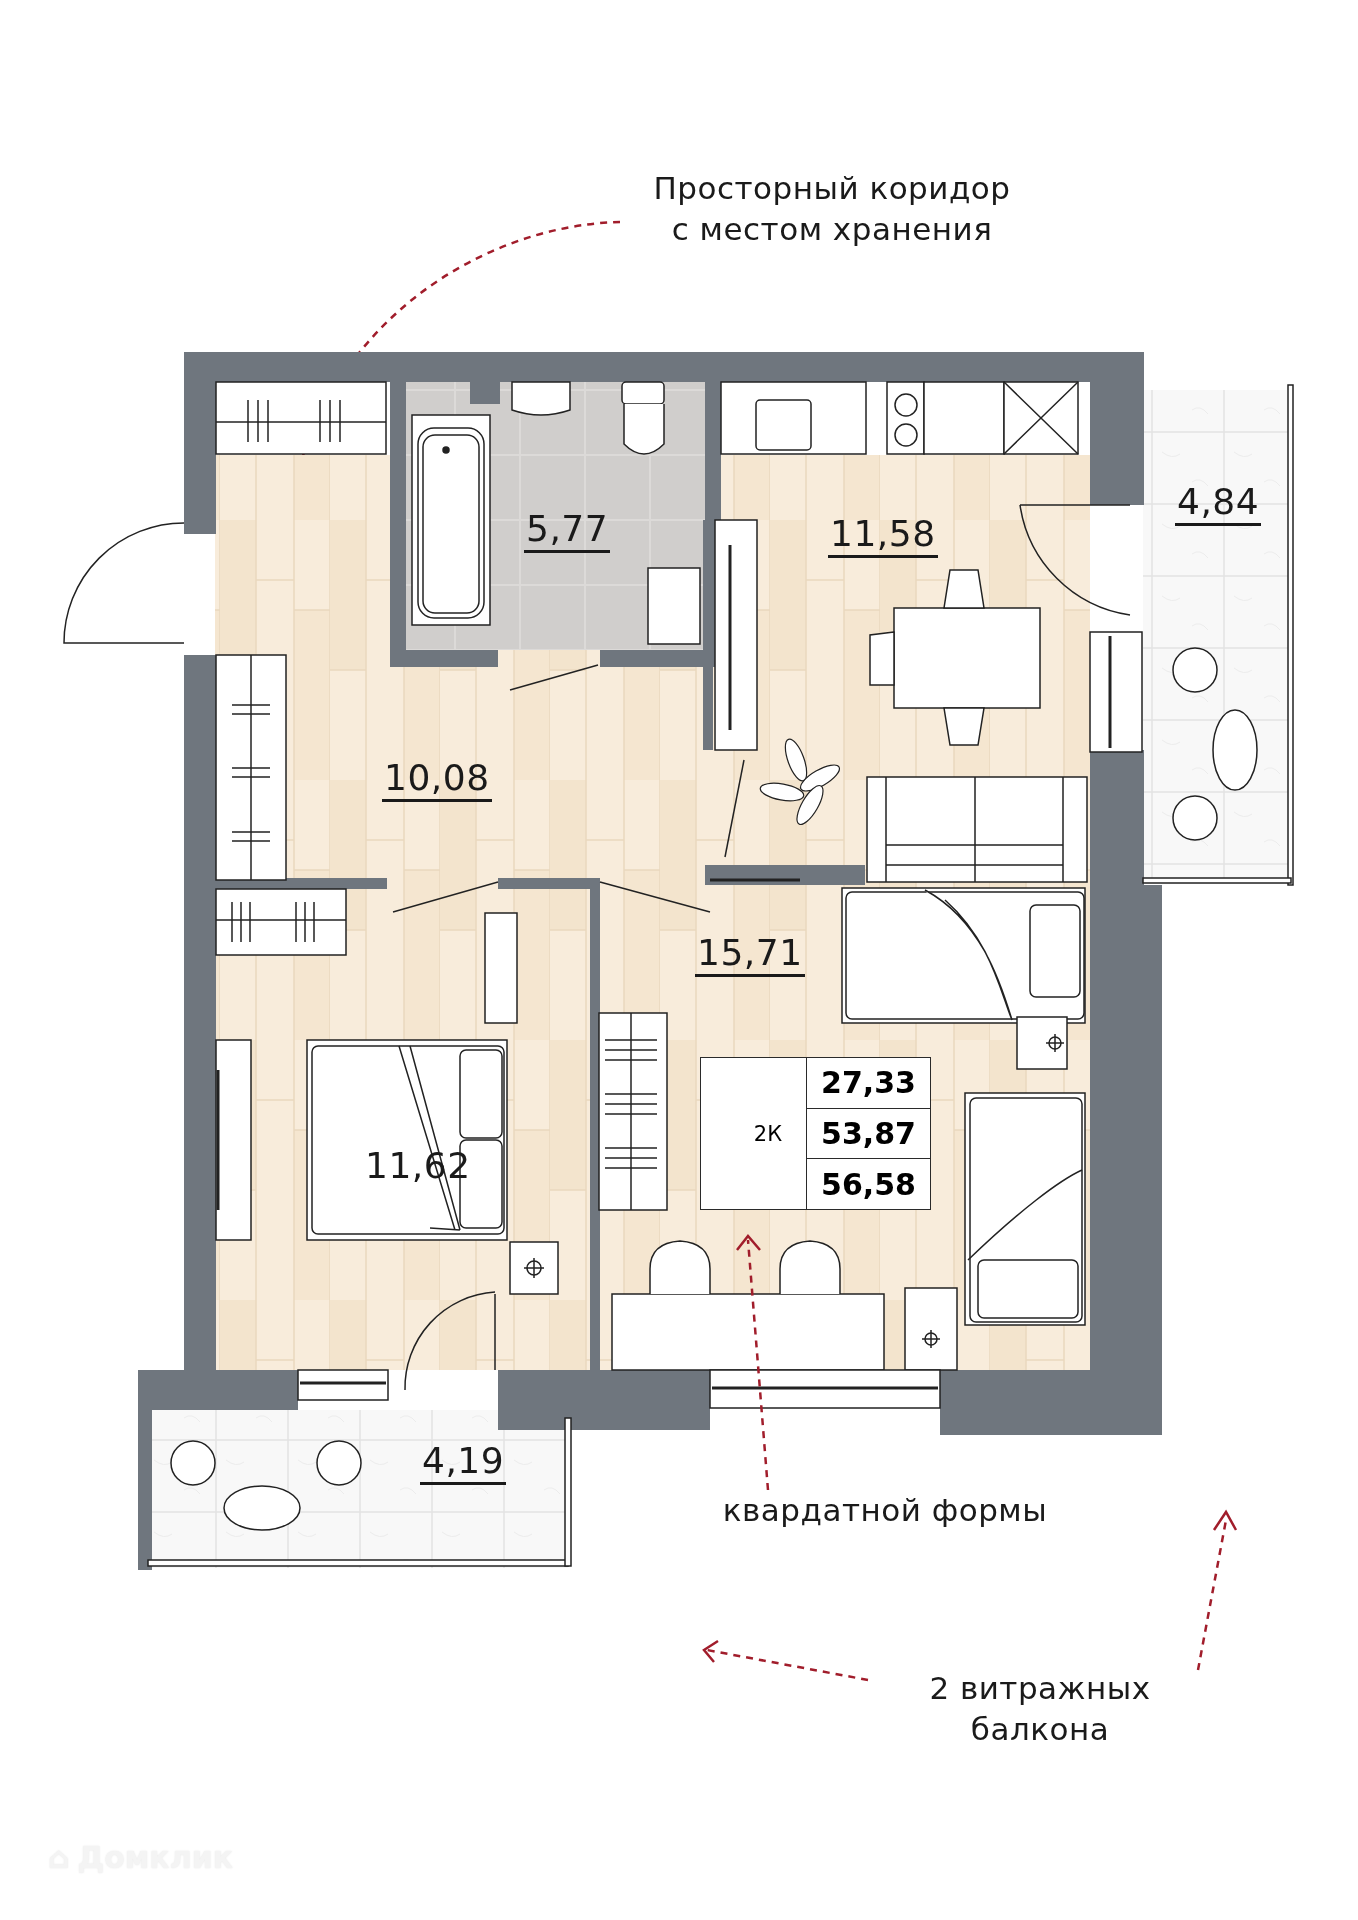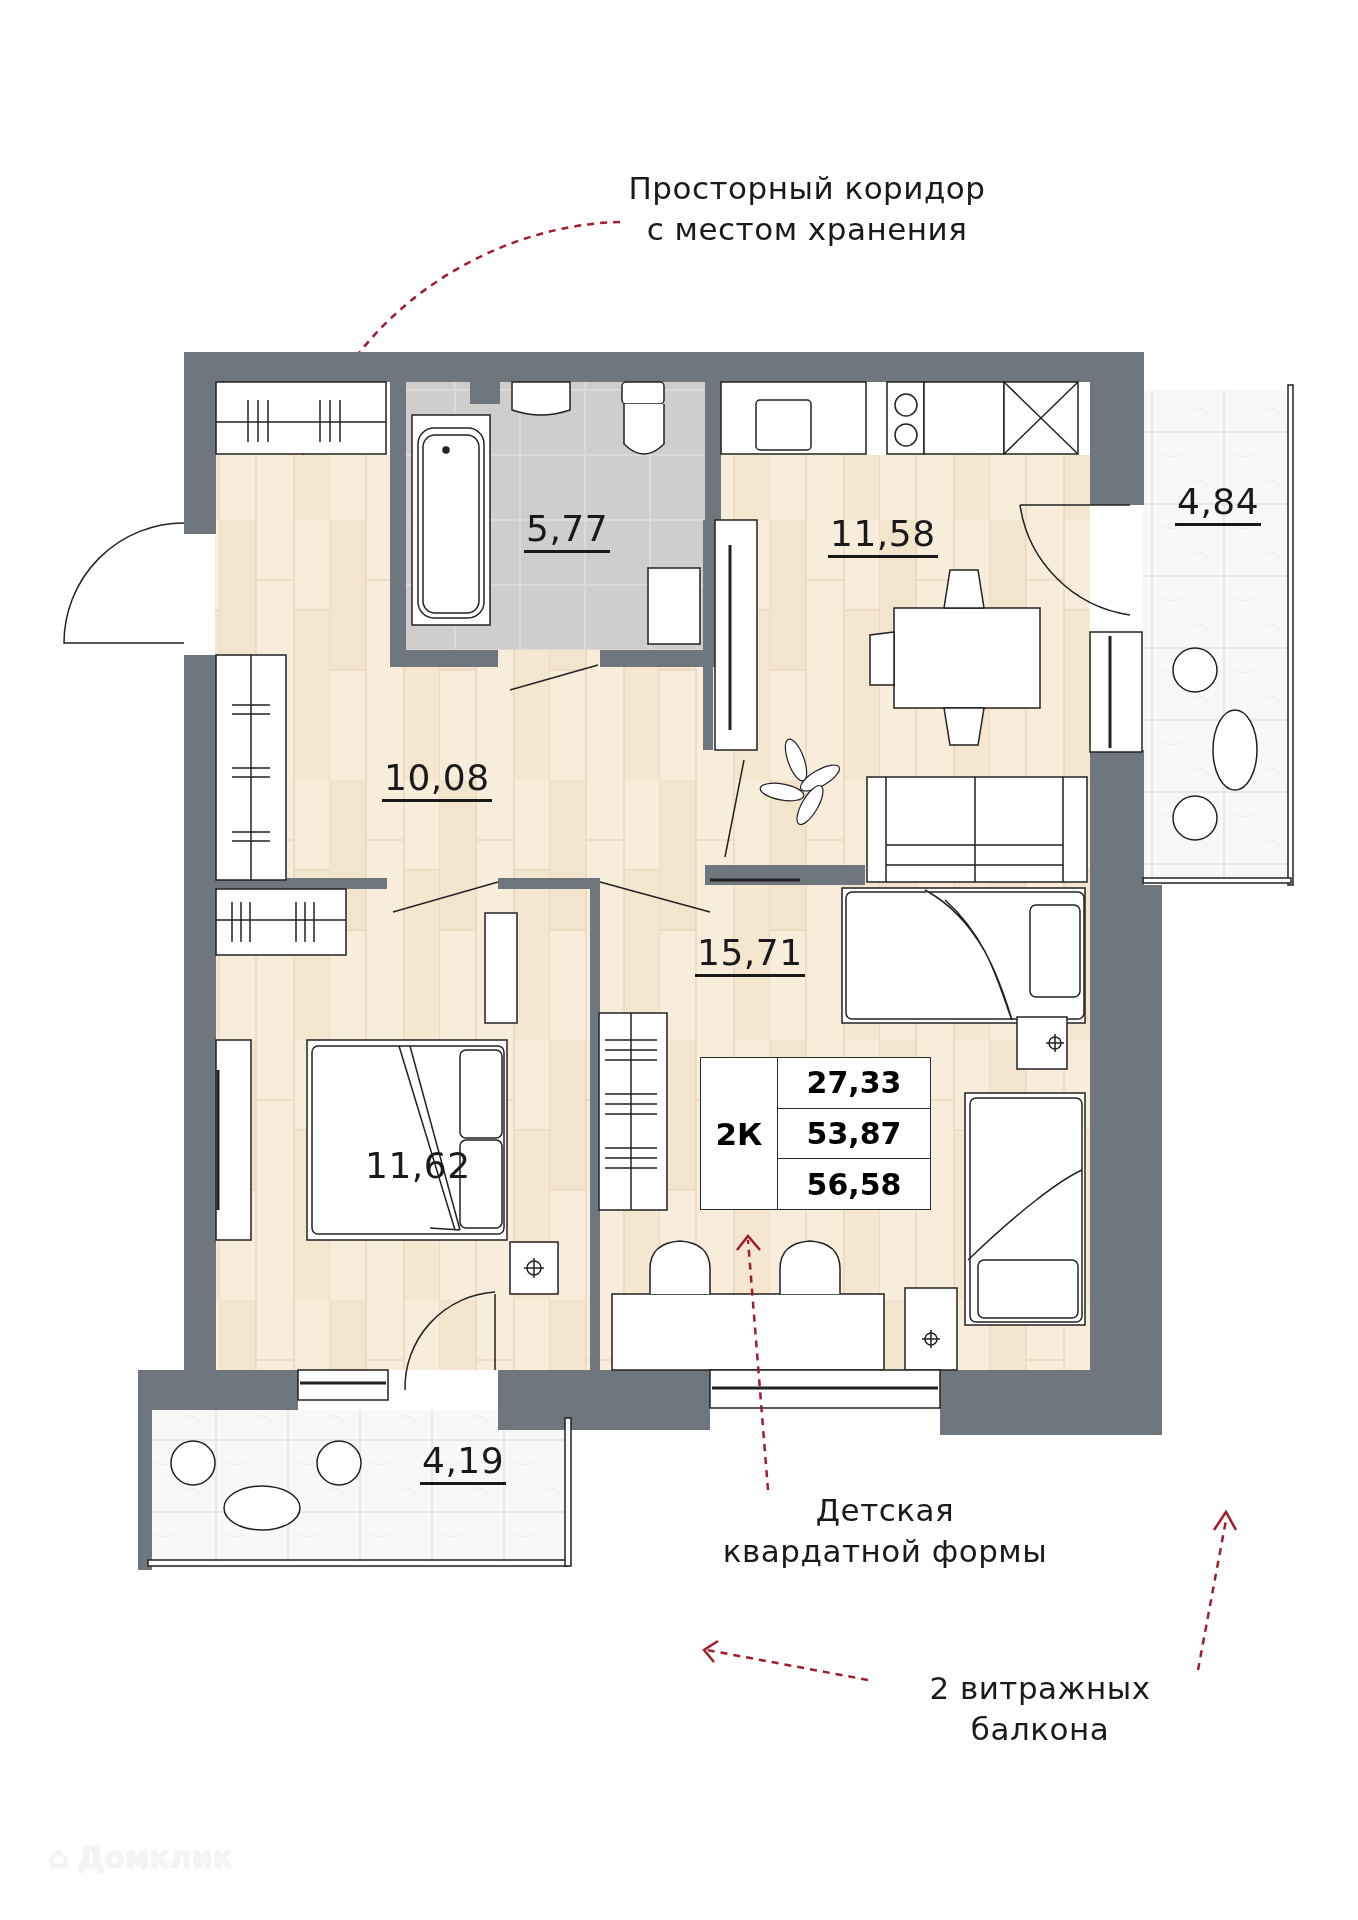--- a/index.html
+++ b/index.html
@@ -6,21 +6,21 @@
   body { width: 1358px; height: 1920px; position: relative; overflow: hidden;
          font-family: "DejaVu Sans", "Liberation Sans", sans-serif; }
   #plan { position: absolute; left: 0; top: 0; width: 1358px; height: 1920px; }
   .callout { position: absolute; color: #1a1a1a; font-size: 31px; line-height: 41px;
              text-align: center; letter-spacing: 0.5px; }
   .area-label { position: absolute; font-size: 36px; color: #1a1a1a; letter-spacing: 0.5px; }
   .area-label.ul { border-bottom: 3px solid #1a1a1a; padding: 0 2px 2px 2px; line-height: 38px; }
   .summary { position: absolute; left: 700px; top: 1057px; width: 229px; height: 151px;
              background: #fff; border: 1.5px solid #2a2a2a; display: flex; }
   .summary .rooms { width: 76px; border-right: 1.5px solid #2a2a2a; display: flex;
-                    align-items: center; justify-content: center; font-weight: bold; font-size: 31px; }
+                    align-items: center; justify-content: center; font-weight: normal; font-size: 21px; margin-left: 29px; }
   .summary .vals { flex: 1; display: flex; flex-direction: column; }
   .summary .vals div { flex: 1; display: flex; align-items: center; justify-content: center;
                        font-weight: bold; font-size: 30px; border-bottom: 1.5px solid #2a2a2a; }
   .summary .vals div:last-child { border-bottom: none; }
   .watermark { position: absolute; left: 48px; top: 1840px; font-size: 30px; color: #f4f4f4;
                font-weight: bold; display: flex; align-items: center; gap: 8px;
                text-shadow: 0 0 2px #e6e6e6; }
 </style>
 </head>
 <body>
@@ -235,26 +235,25 @@
   <g fill="none" stroke="#a11d2b" stroke-width="2.5">
     <path d="M868 1680 L707 1650" stroke-dasharray="7 6"></path>
     <path d="M718 1641 L704 1650 L714 1662"></path>
   </g>
   <g fill="none" stroke="#a11d2b" stroke-width="2.5">
     <path d="M1198 1670 L1226 1520" stroke-dasharray="7 6"></path>
     <path d="M1214 1530 L1226 1512 L1236 1530"></path>
   </g>
 </svg>
 
-<div class="callout" style="left:597px; top:168px; width:420px;text-align:center;">
+<div class="callout" style="left:622px; top:168px; width:420px;text-align:center;">
   <div>Просторный коридор</div>
   <div>с местом хранения</div>
 </div>
 <div class="callout" style="left:700px; top:1490px; width:370px;">
-  <div>Детская</div>
   <div>квардатной формы</div>
 </div>
 <div class="callout" style="left:900px; top:1668px; width:280px;">
   <div>2 витражных</div>
   <div>балкона</div>
 </div>
 
 <span class="area-label ul" style="left:524px; top:510px;">5,77</span>
 <span class="area-label ul" style="left:828px; top:515px;">11,58</span>
 <span class="area-label ul" style="left:1175px; top:483px;">4,84</span>

